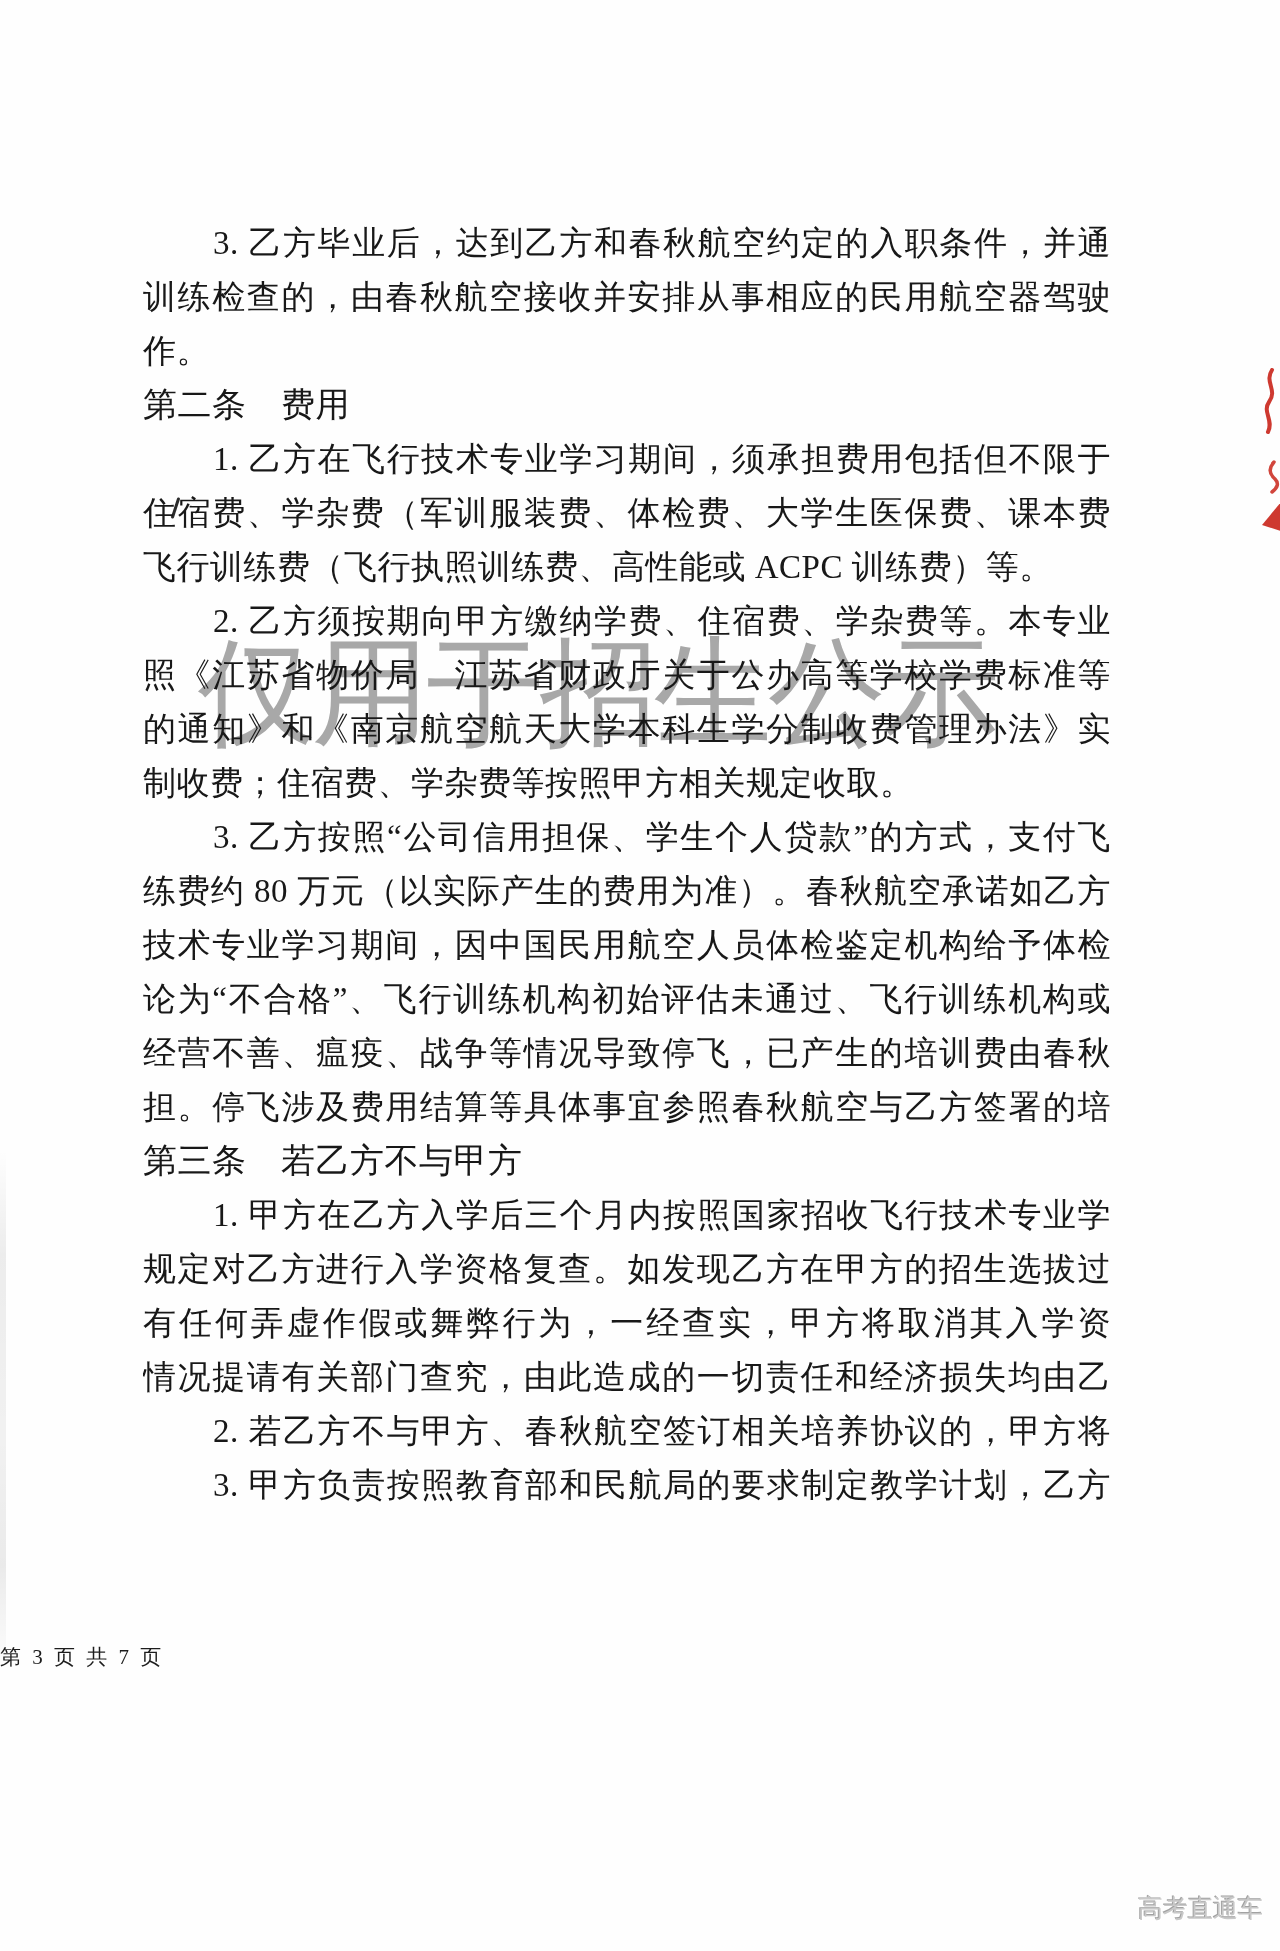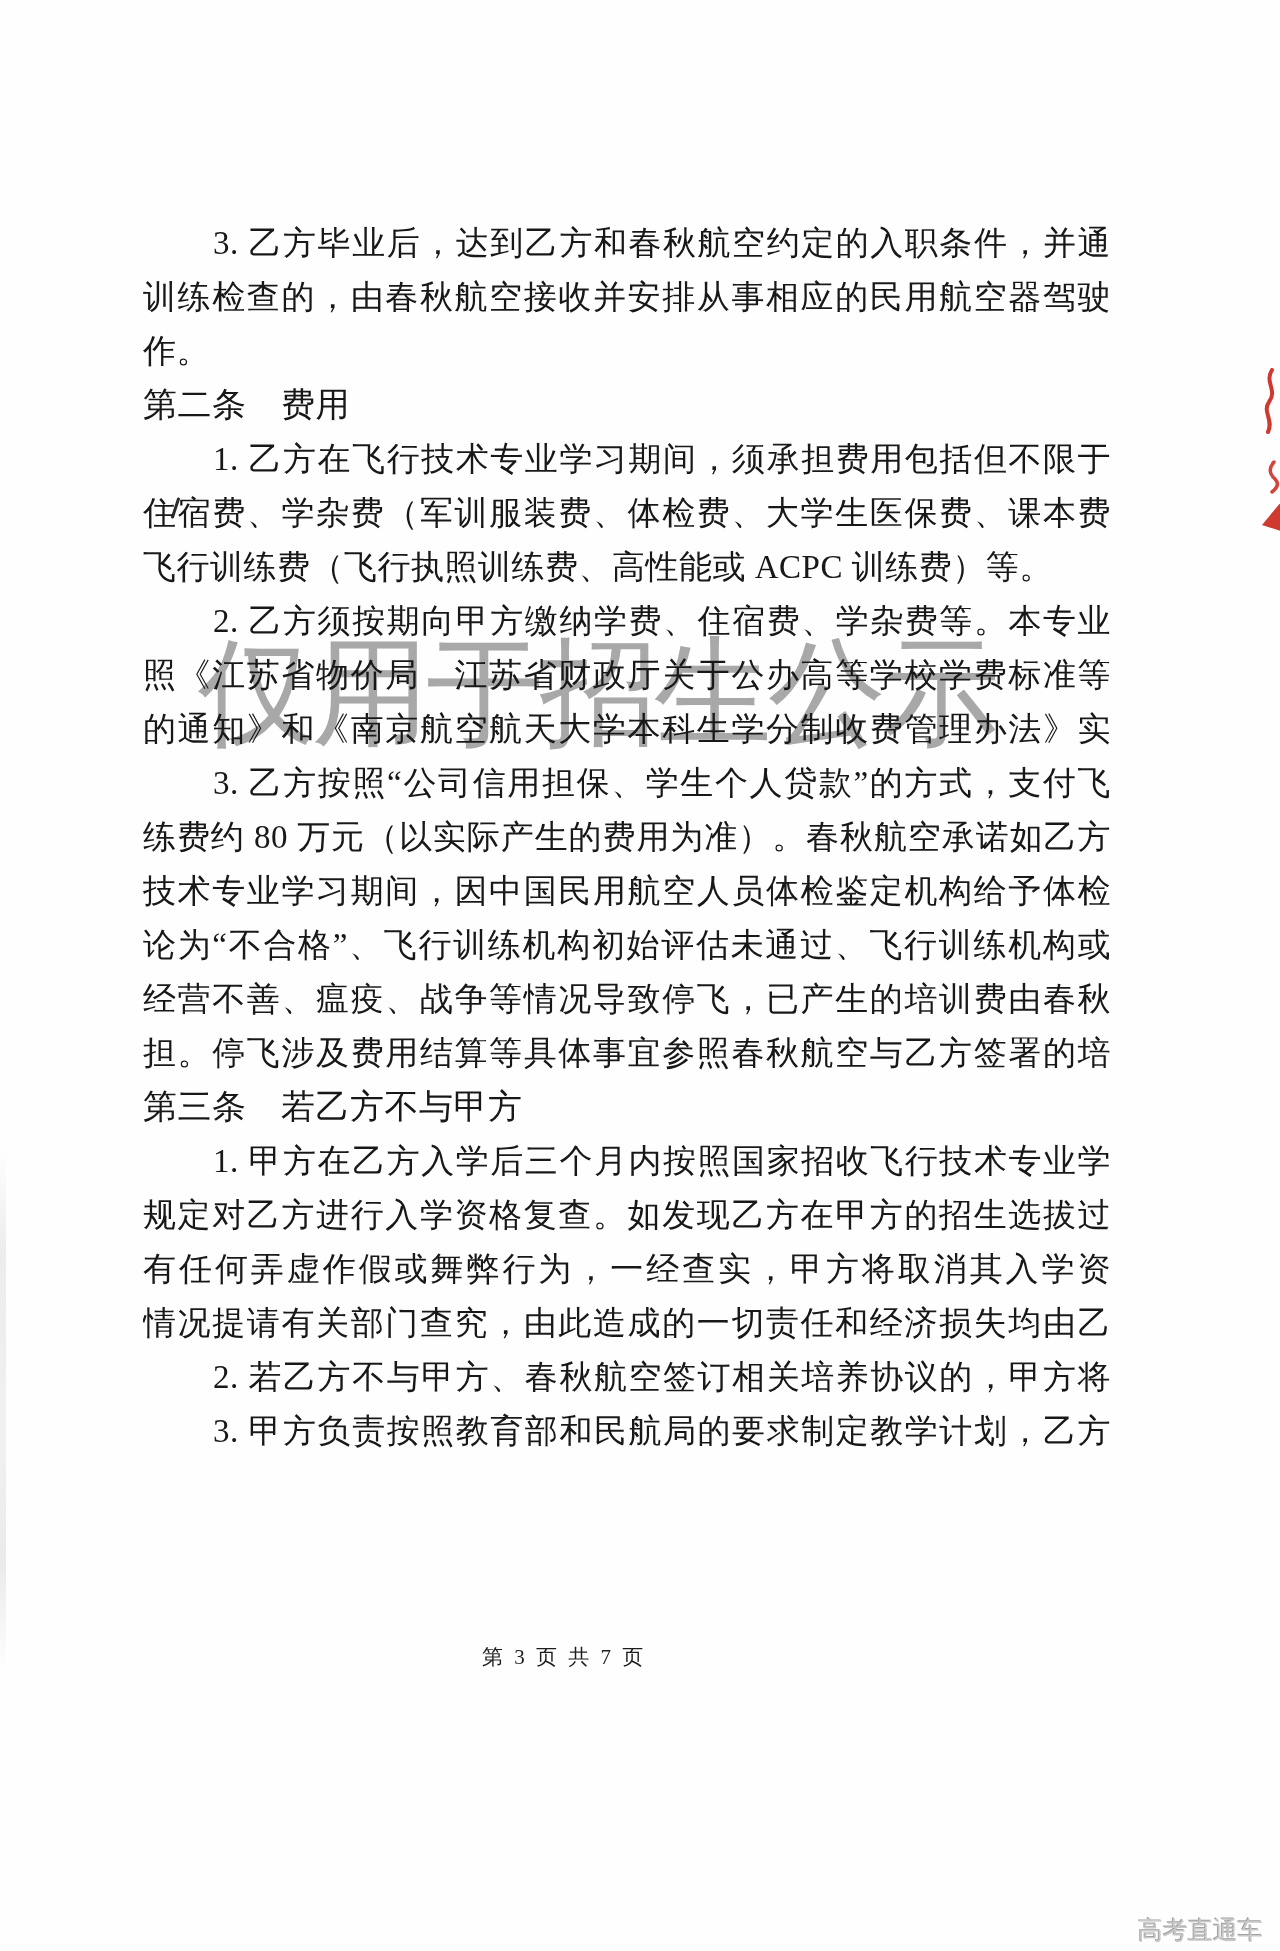--- a/index.html
+++ b/index.html
@@ -52,21 +52,20 @@
     overflow: hidden;
   }
   .doc-line.pj { text-indent: 70px; }
   .doc-line.h  { font-weight: normal; font-size: 34px; }
   
   .footer {
     position: absolute;
     left: 0;
     top: 1643px;
     width: 1128px;
-    text-align: center;
     font-size: 21px;
     letter-spacing: 3px;
     color: #1d1d1d;
     z-index: 2;
   }
   
   .red-marks {
     position: absolute;
     left: 1257px;
     top: 368px;
@@ -97,29 +96,28 @@
       rgba(0,0,0,0.05) 55%,
       rgba(0,0,0,0.08) 80%,
       rgba(0,0,0,0.00) 100%);
     z-index: 1;
   }
   
   .brand {
     position: absolute;
     left: 1138px;
     top: 1893px;
-    font-family: Liberation Mono, monospace;
+    font-family: Liberation Serif, serif;
     font-size: 25px;
     line-height: 32px;
     color: #c8c8c8;
     text-shadow: -1px -1px 0 #a2a2a2, 1px 1px 0 #ffffff;
     white-space: nowrap;
     z-index: 2;
     user-select: none;
-    margin-top: 24px;
   }
 </style>
 </head>
 <body>
 
 <div class="page">
 
   <div class="watermark">仅用于招生公示</div>
 
   <div class="scan-streak"></div>
@@ -130,20 +128,21 @@
       <div class="doc-line pj">3. 乙方毕业后，达到乙方和春秋航空约定的入职条件，并通过初始</div>
       <div class="doc-line j">训练检查的，由春秋航空接收并安排从事相应的民用航空器驾驶岗位工</div>
       <div class="doc-line e">作。</div>
       <div class="doc-line h">第二条　费用</div>
       <div class="doc-line pj">1. 乙方在飞行技术专业学习期间，须承担费用包括但不限于学费、</div>
       <div class="doc-line j">住宿费、学杂费（军训服装费、体检费、大学生医保费、课本费等）、</div>
       <div class="doc-line e">飞行训练费（飞行执照训练费、高性能或 ACPC 训练费）等。</div>
       <div class="doc-line pj">2. 乙方须按期向甲方缴纳学费、住宿费、学杂费等。本专业学费按</div>
       <div class="doc-line j">照《江苏省物价局　江苏省财政厅关于公办高等学校学费标准等有关问题</div>
       <div class="doc-line j">的通知》和《南京航空航天大学本科生学分制收费管理办法》实行学分</div>
+      <div class="doc-line e">制收费；住宿费、学杂费等按照甲方相关规定收取。</div>
       <div class="doc-line pj">3. 乙方按照“公司信用担保、学生个人贷款”的方式，支付飞行训</div>
       <div class="doc-line j">练费约 80 万元（以实际产生的费用为准）。春秋航空承诺如乙方在飞行</div>
       <div class="doc-line j">技术专业学习期间，因中国民用航空人员体检鉴定机构给予体检鉴定结</div>
       <div class="doc-line j">论为“不合格”、飞行训练机构初始评估未通过、飞行训练机构或公司</div>
       <div class="doc-line j">经营不善、瘟疫、战争等情况导致停飞，已产生的培训费由春秋航空承</div>
       <div class="doc-line j">担。停飞涉及费用结算等具体事宜参照春秋航空与乙方签署的培养协议</div>
       <div class="doc-line h">第三条　若乙方不与甲方</div>
       <div class="doc-line pj">1. 甲方在乙方入学后三个月内按照国家招收飞行技术专业学生相关</div>
       <div class="doc-line j">规定对乙方进行入学资格复查。如发现乙方在甲方的招生选拔过程中存</div>
       <div class="doc-line j">有任何弄虚作假或舞弊行为，一经查实，甲方将取消其入学资格，并视</div>

